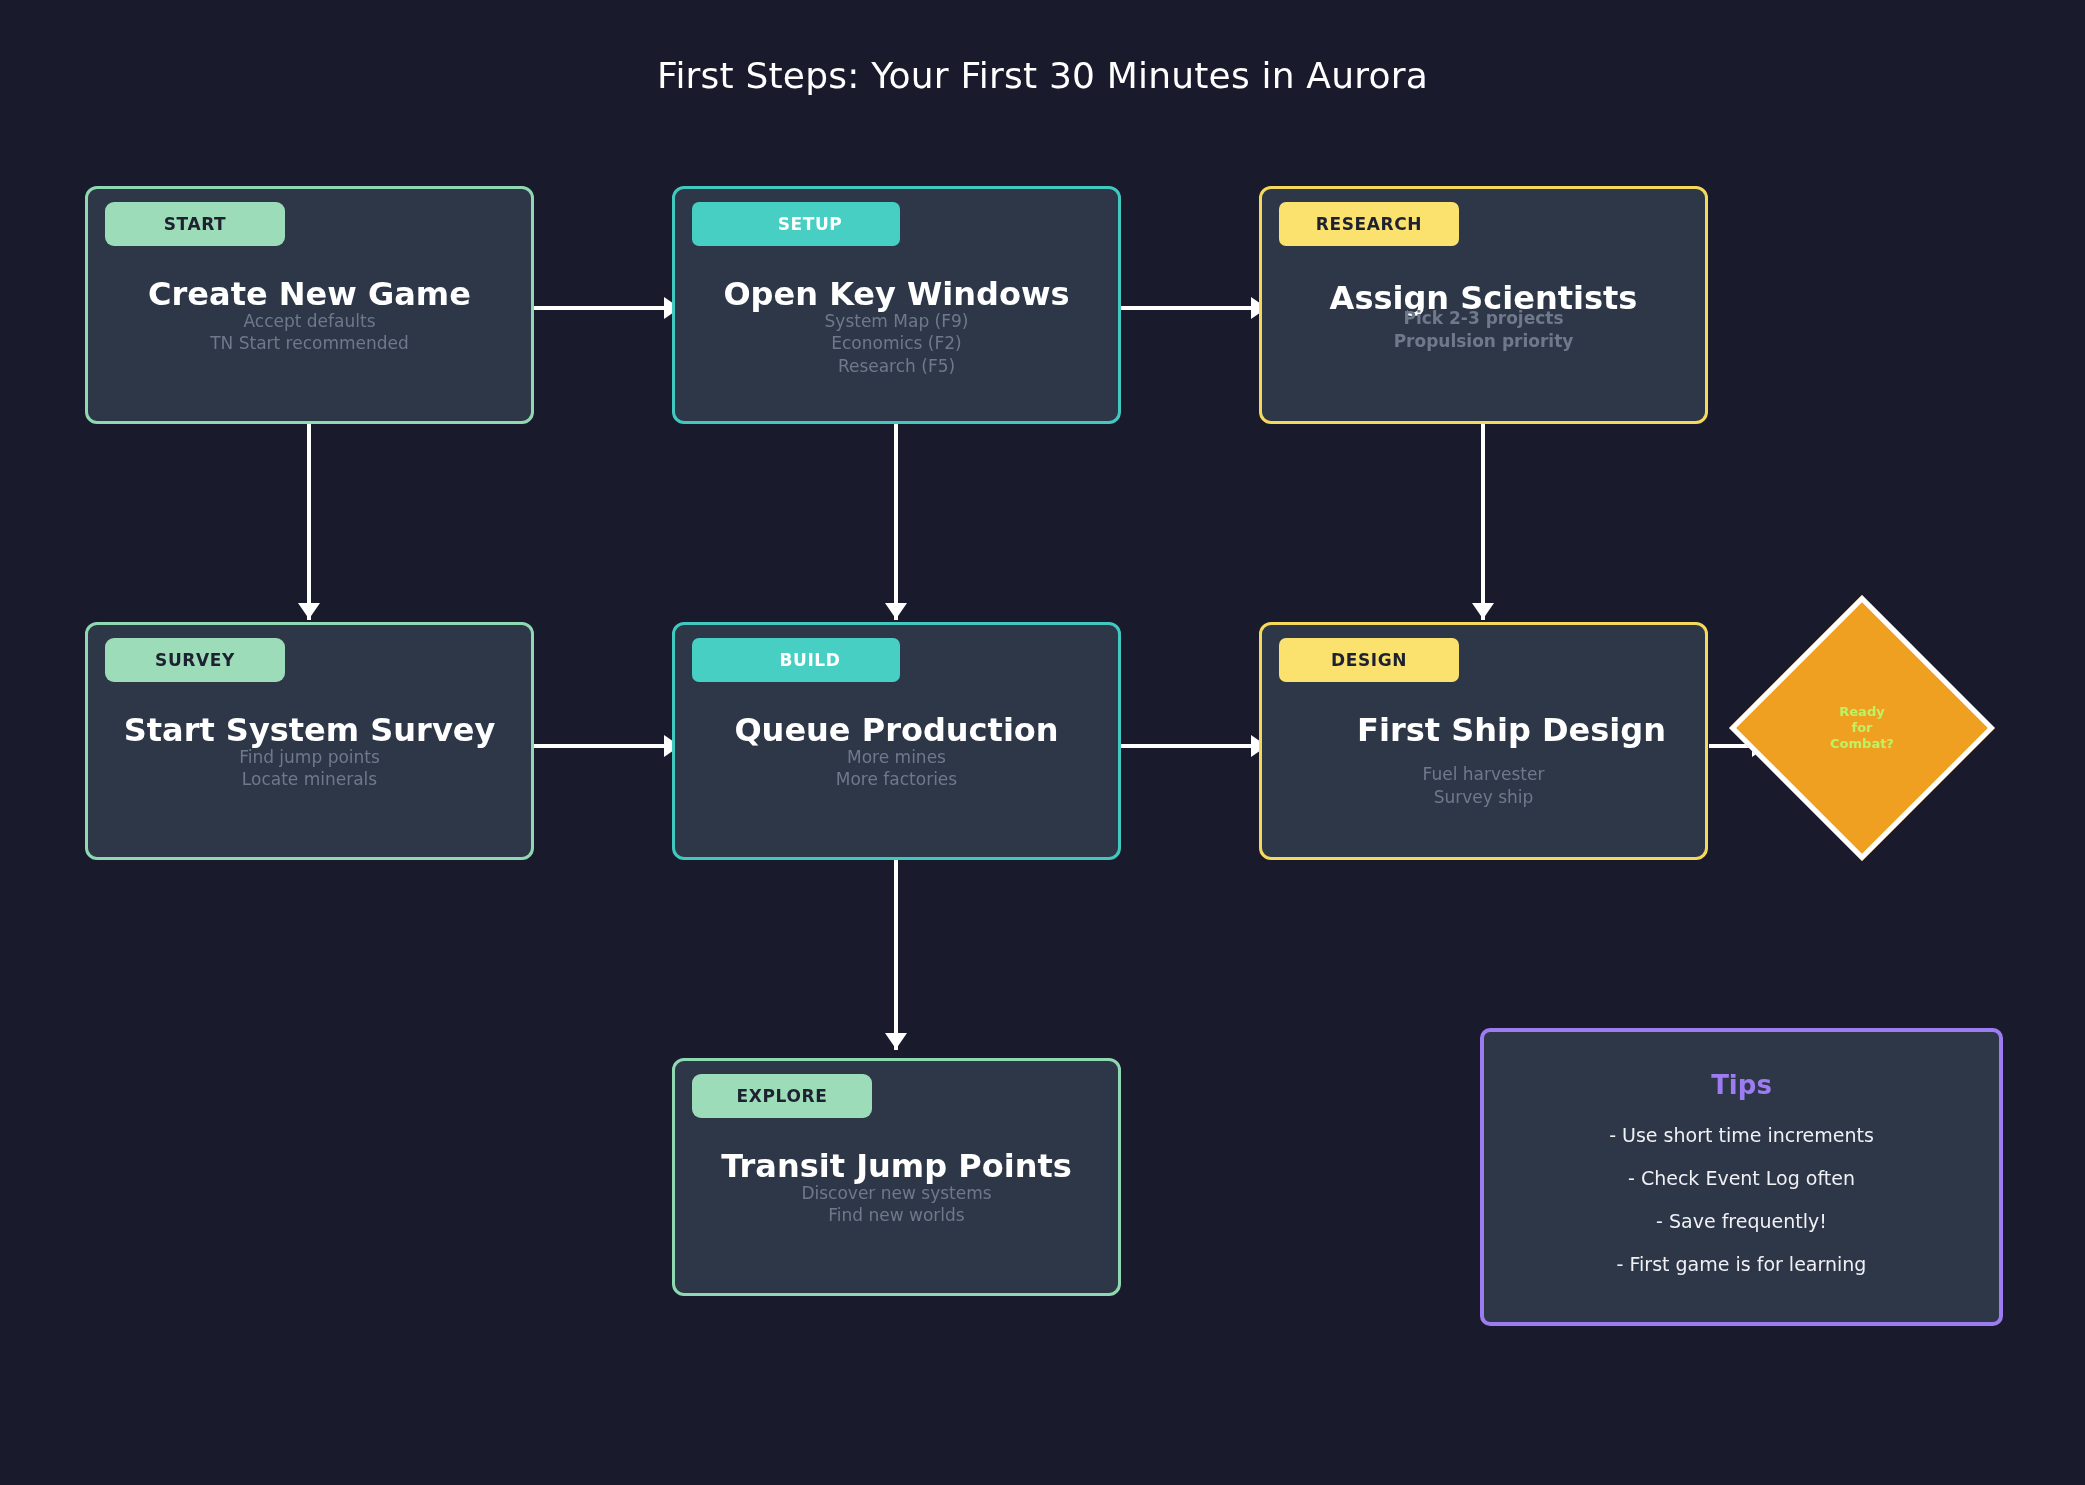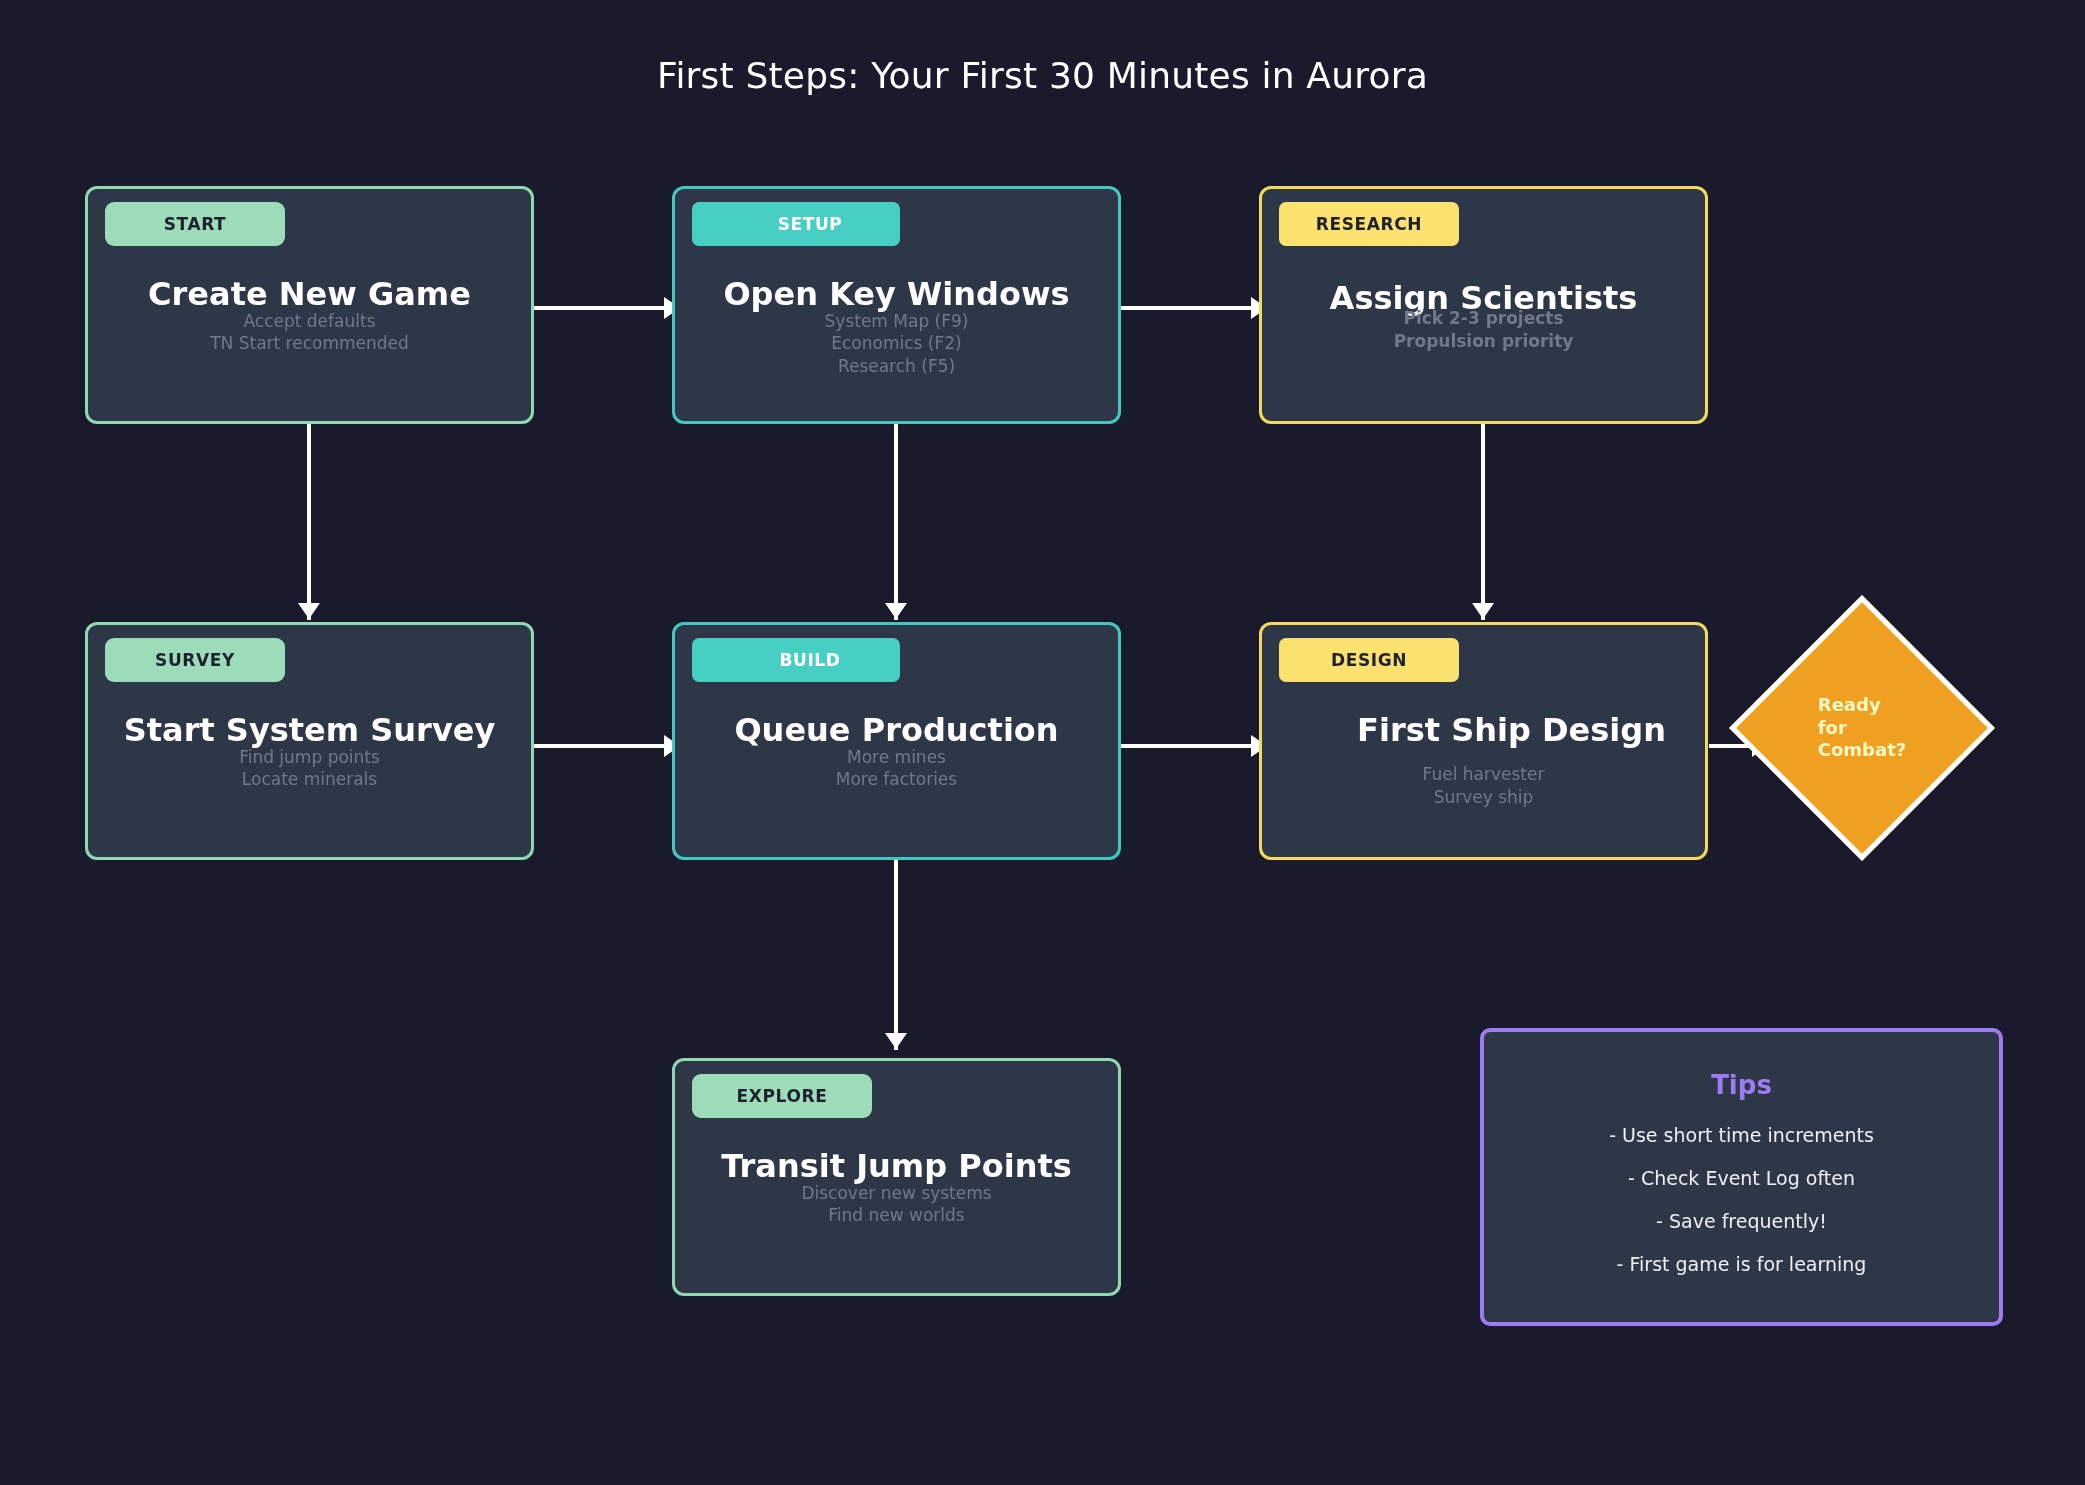--- a/index.html
+++ b/index.html
@@ -96,23 +96,23 @@
     border: 5px solid #ffffff;
     box-sizing: border-box;
     transform: rotate(45deg);
   }
   #decision-diamond .dia-label {
     position: absolute;
     inset: 0;
     display: flex;
     align-items: center;
     justify-content: center;
-    text-align: left;
-    color: #fef9c3;
-    font-size: 18px;
+    text-align: center;
+    color: #bef264;
+    font-size: 13px;
     font-weight: bold;
     line-height: 1.25;
     white-space: pre-line;
   }
 
   
   #tips-panel {
     position: absolute;
     left: 1480px;
     top: 1028px;

